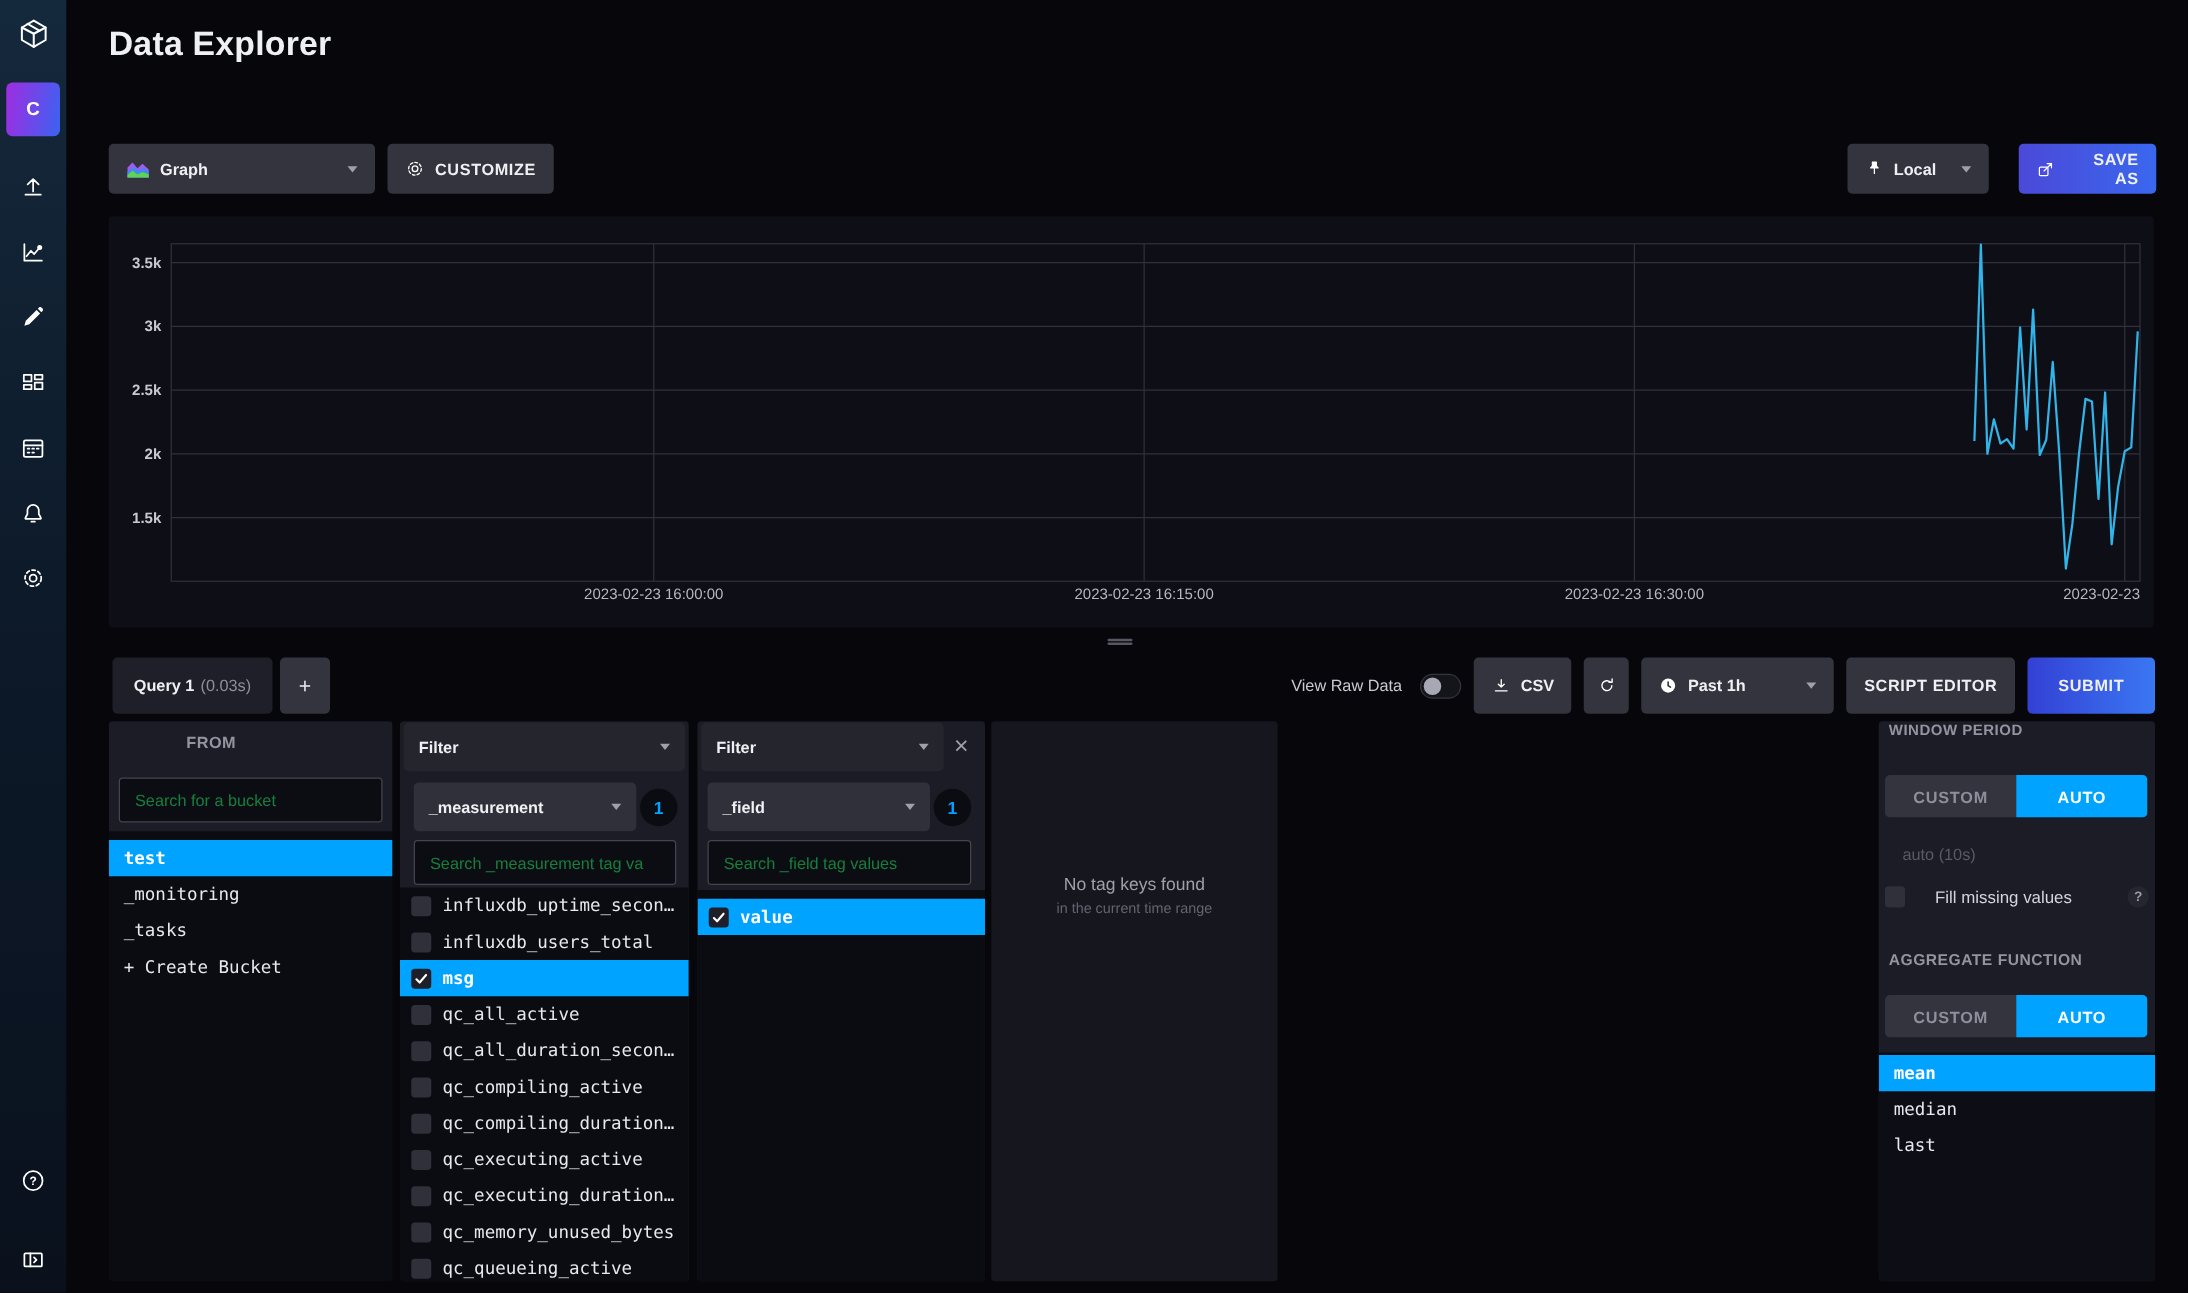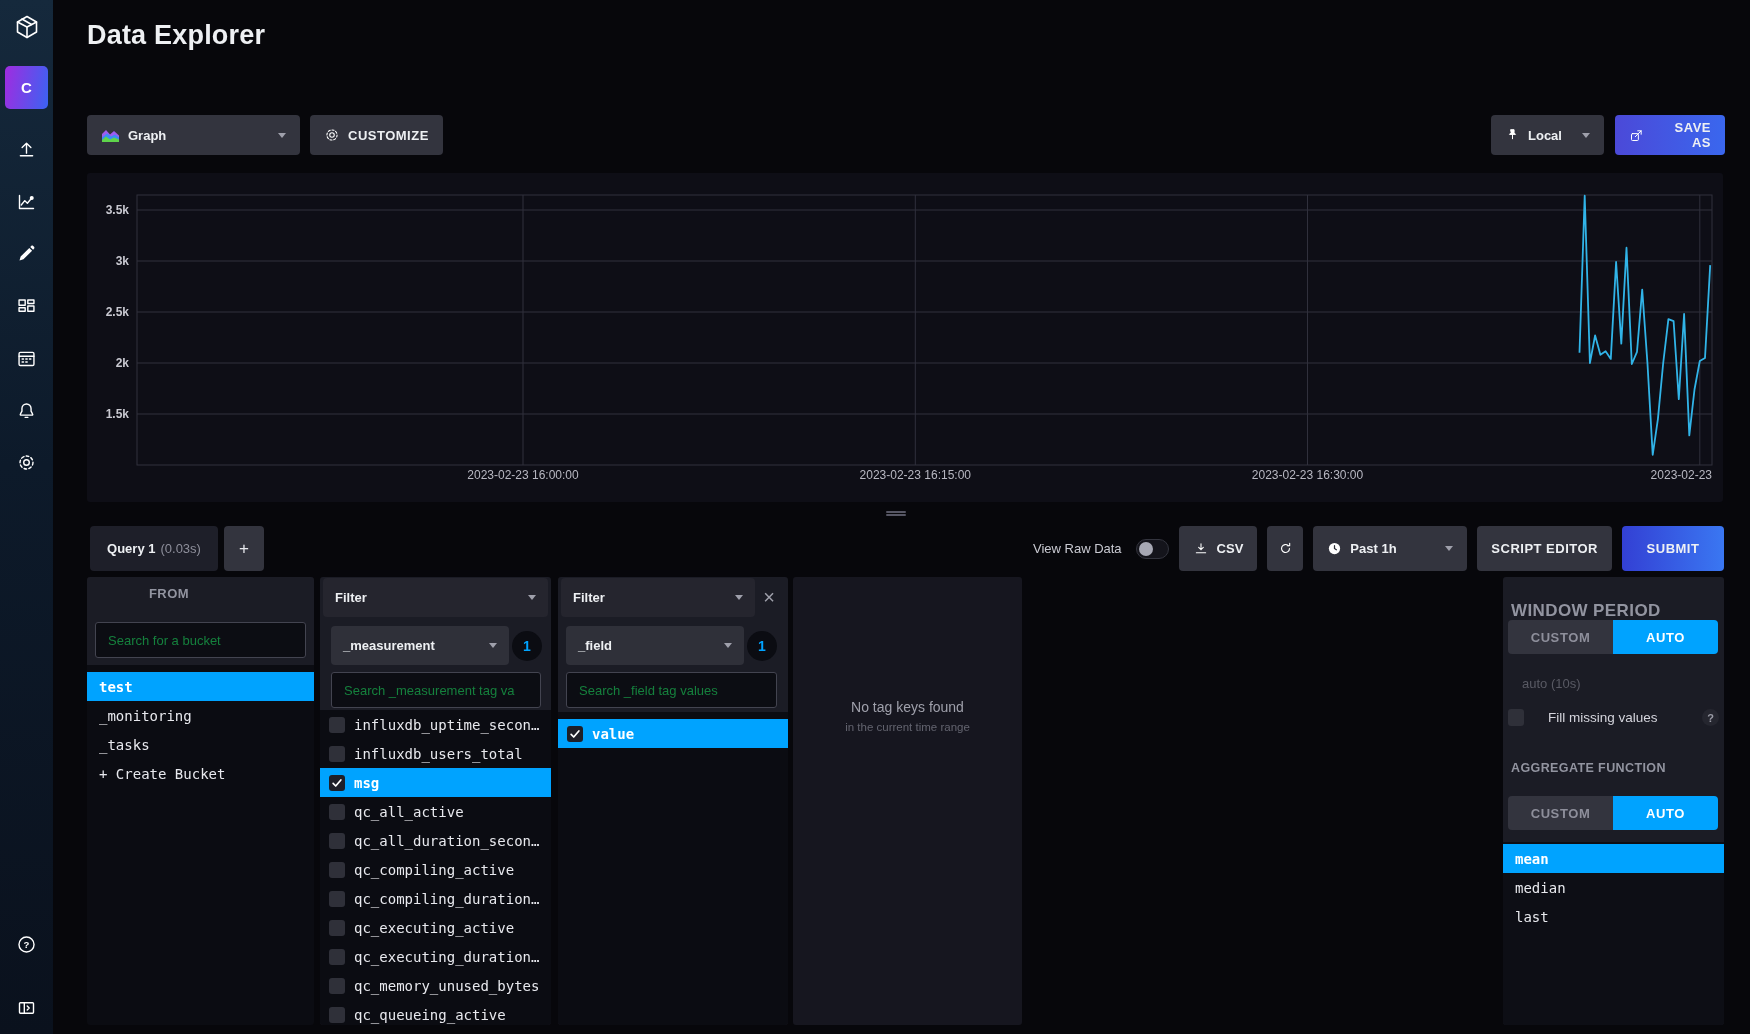--- a/index.html
+++ b/index.html
@@ -17,21 +17,21 @@
   .nav-item { position:absolute; left:0; width:53px; height:44px; display:flex; align-items:center; justify-content:center; cursor:pointer; }
   .nav-item svg { display:block; }
 
   
   .page-title { position:absolute; left:87px; top:20px; font-size:27px; font-weight:700; letter-spacing:.2px; }
   .btn { display:flex; align-items:center; gap:8px; background:#33343e; border-radius:4px;
     font-size:13px; font-weight:700; color:#eef0f3; cursor:pointer; padding:0 14px; height:40px; }
   .btn.upper { letter-spacing:.5px; }
   .caret { width:0; height:0; border-left:4.5px solid transparent; border-right:4.5px solid transparent; border-top:5.5px solid #9fa0ab; }
   .toolbar-left { position:absolute; left:87px; top:115px; display:flex; gap:10px; }
-  .toolbar-right { position:absolute; right:25px; top:115px; display:flex; gap:11px; }
+  .toolbar-right { position:absolute; right:25px; top:115px; display:flex; gap:24px; }
   .dd-graph { width:213px; justify-content:flex-start; }
   .dd-graph .caret { margin-left:auto; }
   .dd-local { width:113px; }
   .dd-local .caret { margin-left:auto; }
   .btn-saveas { background:linear-gradient(90deg,#4b49d8,#3a67ee); width:110px;text-align:right; }
 
   
   .chart-panel { position:absolute; left:87px; top:173px; width:1636px; height:329px; background:#0e0e16; border-radius:3px; }
   .resize-handle { position:absolute; left:882px; top:509px; width:28px; height:8px; cursor:row-resize; }
   .resize-handle::before, .resize-handle::after { content:""; display:block; height:2px; background:#565664; margin:1.5px 4px; border-radius:1px; }
@@ -376,21 +376,21 @@
       </div>
     </div>
 </div>
 
 <div class="panel empty-panel">
   <div class="empty-title">No tag keys found</div>
   <div class="empty-sub">in the current time range</div>
 </div>
 
 <div class="panel panel-top" style="left:1503px; width:221px;">
-  <div class="abs ptitle" style="left:8px; top:24px; font-size:17px;">WINDOW PERIOD</div>
+  <div class="abs ptitle" style="left:8px; top:0; font-size:12px;">WINDOW PERIOD</div>
   <div class="seg" style="top:43px;">
     <div class="half custom">CUSTOM</div>
     <div class="half auto">AUTO</div>
   </div>
   <div class="hint" style="top:99px;">auto (10s)</div>
   <div class="fill-row" style="top:132px;">
     <div class="cbox" style="width:17px; height:17px;"></div>
     <span class="lbl">Fill missing values</span>
     <div class="qmark">?</div>
   </div>

